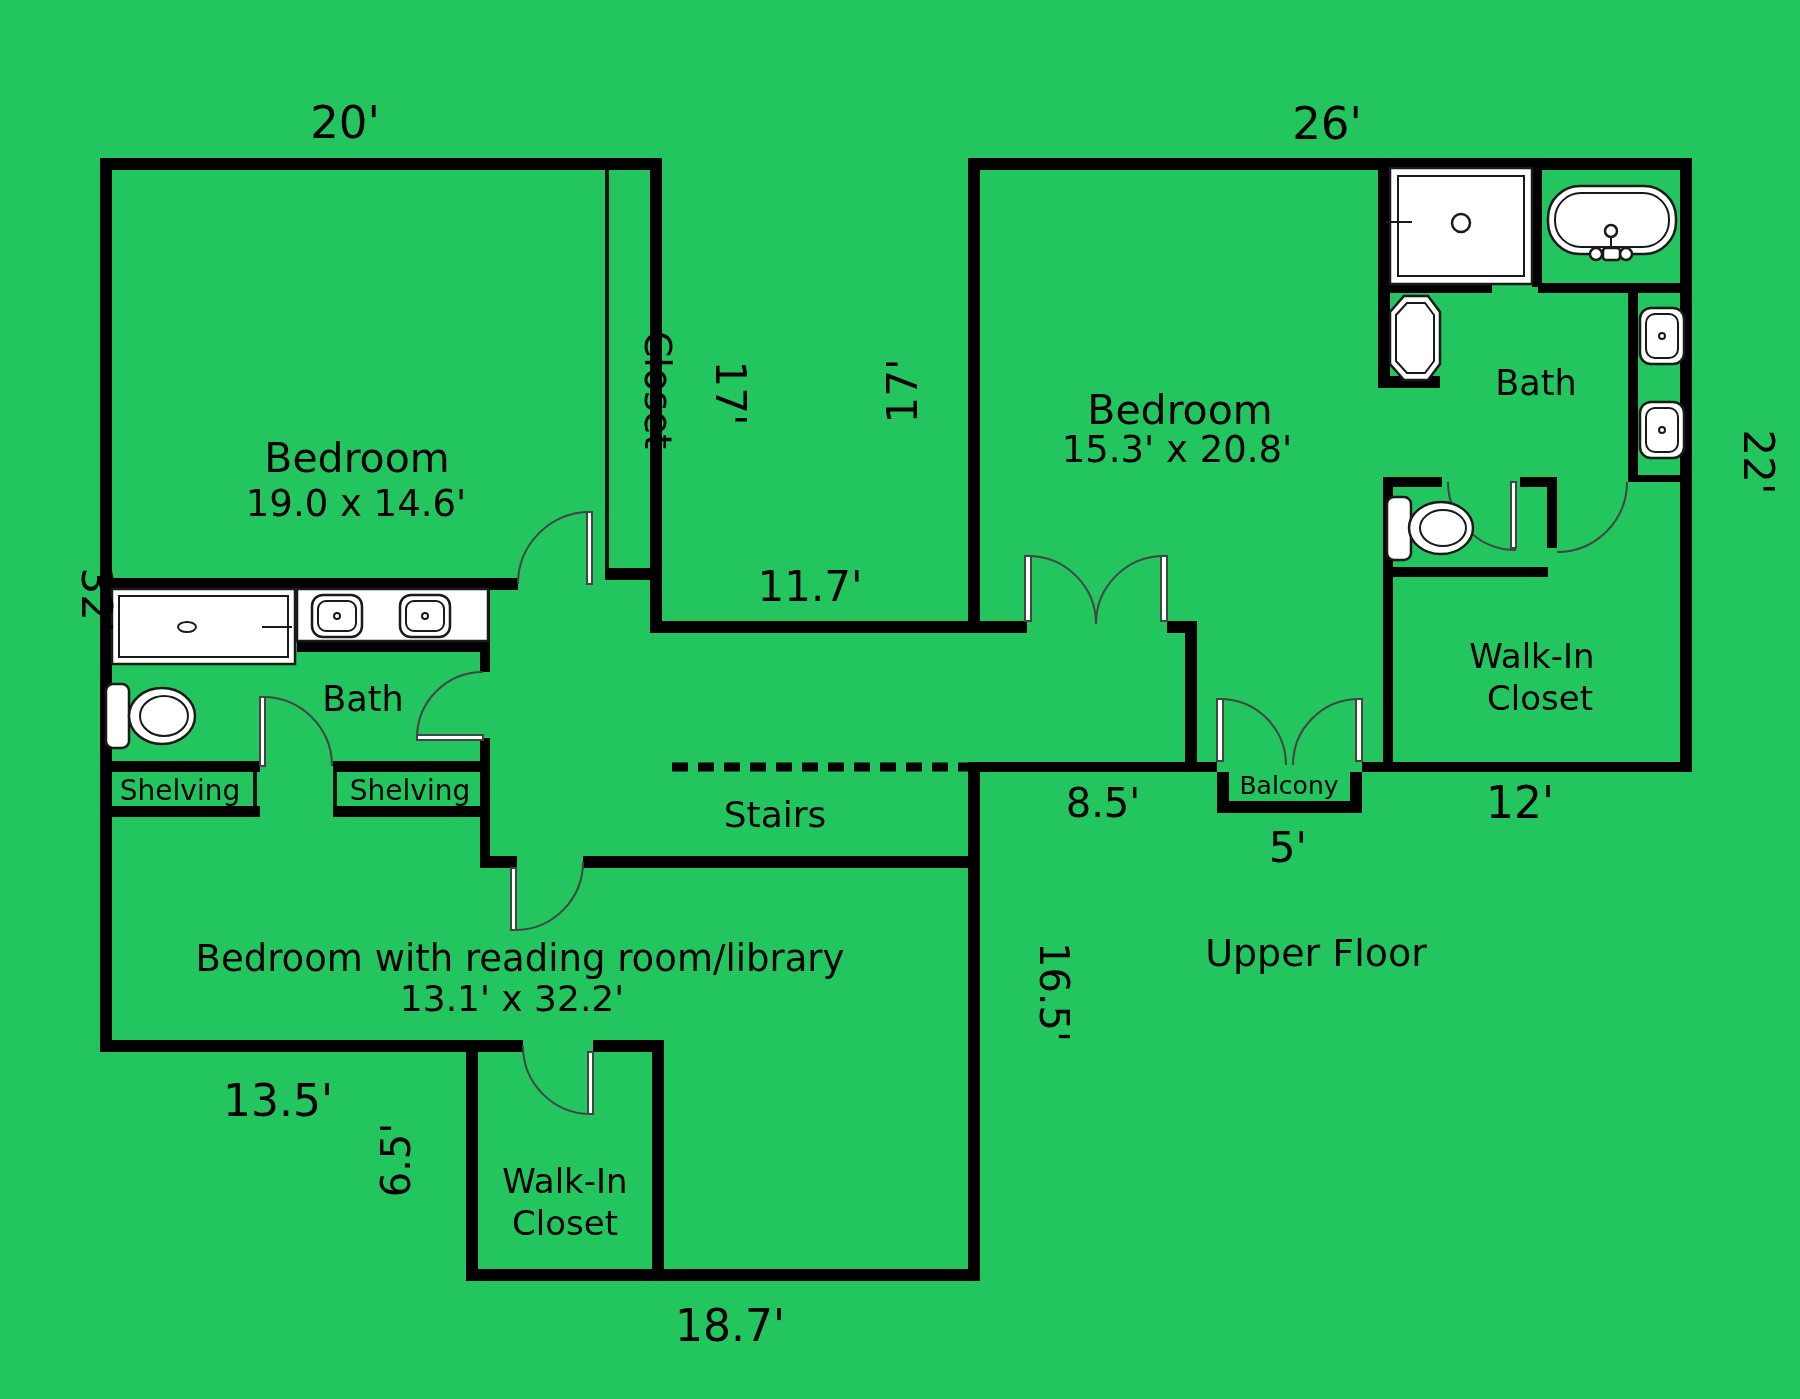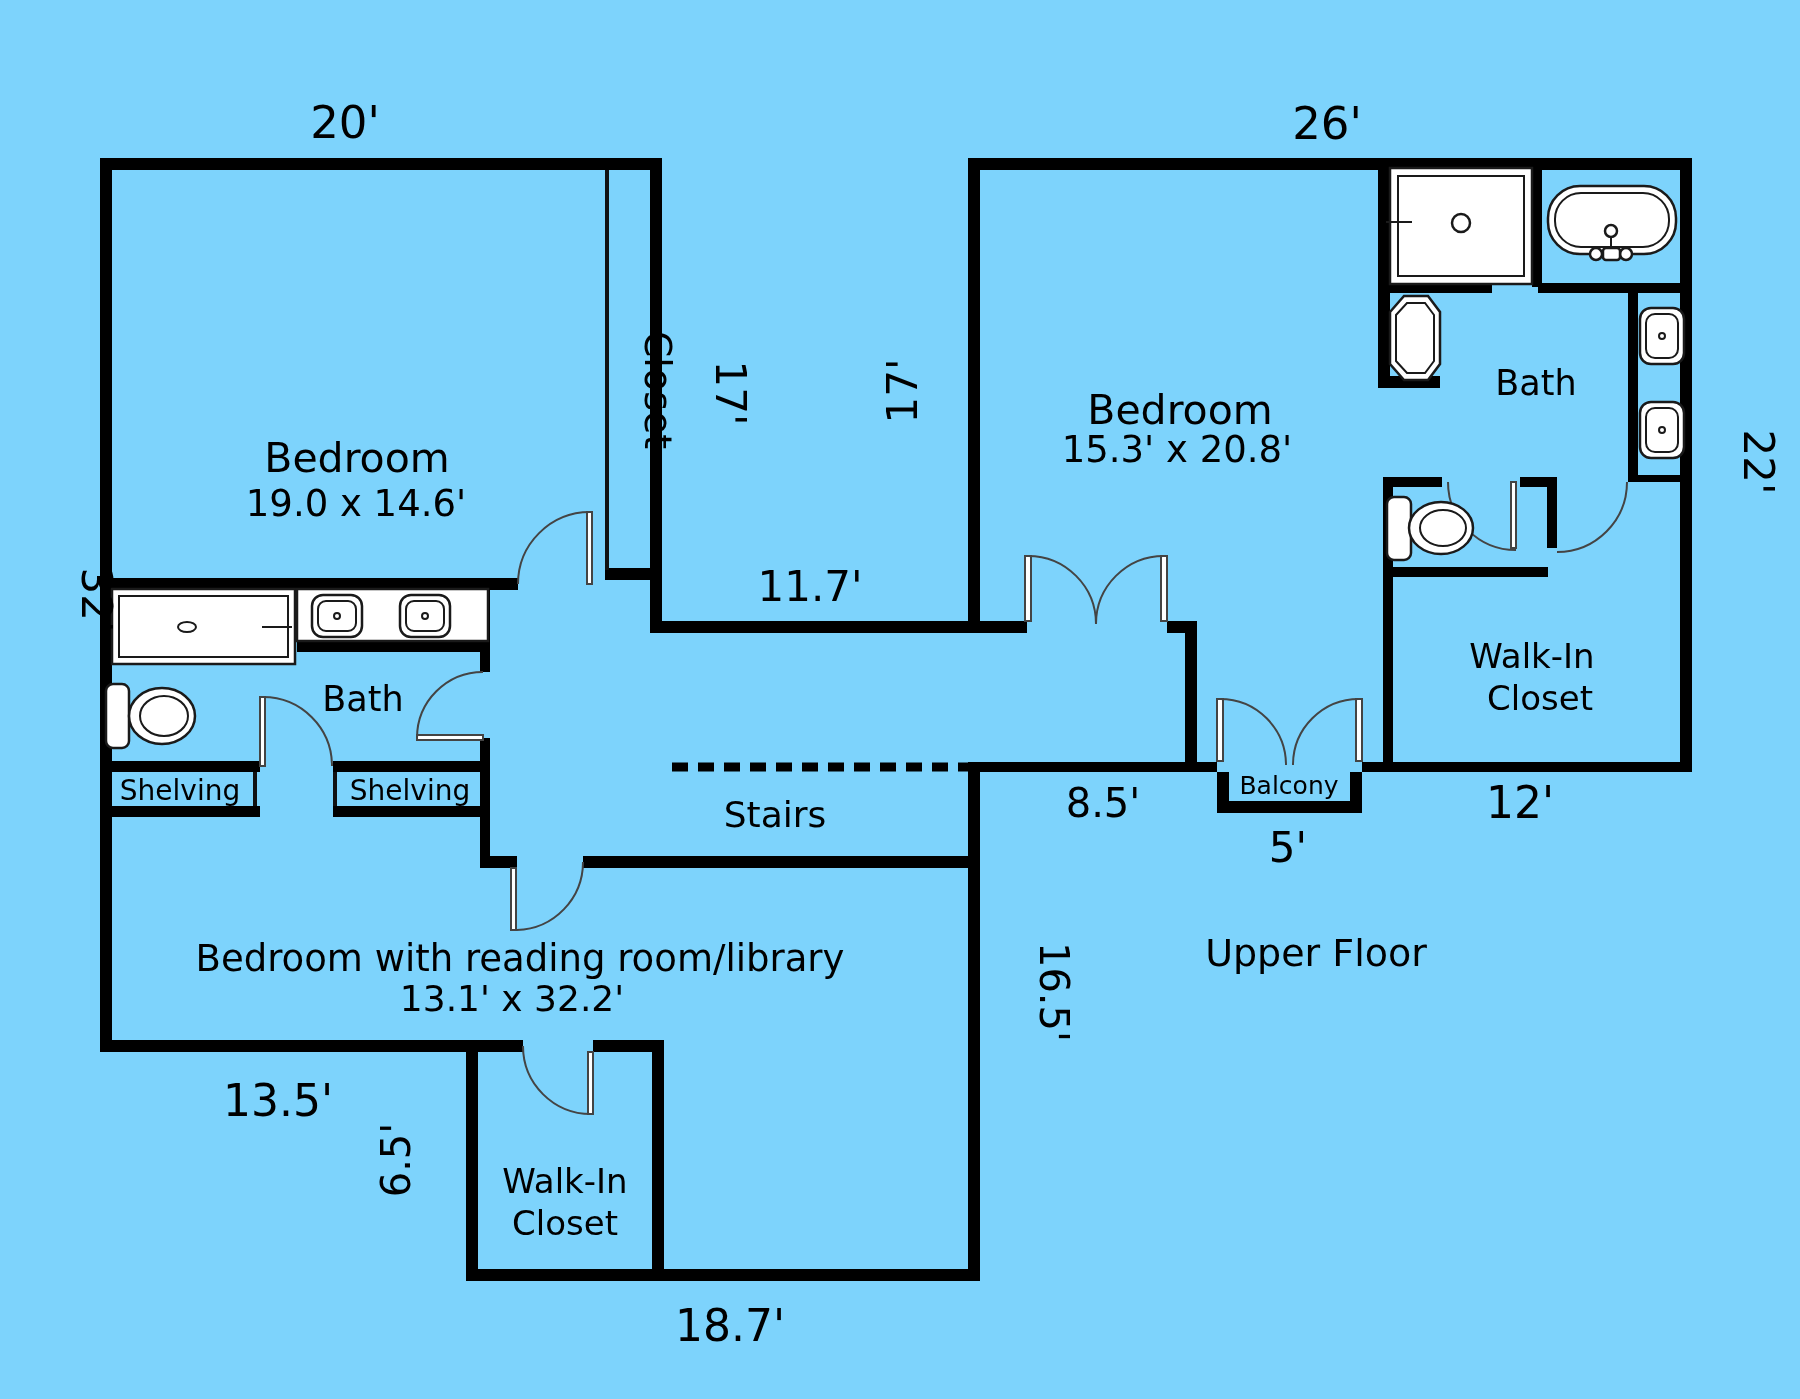--- a/index.html
+++ b/index.html
@@ -1,16 +1,16 @@
 <!DOCTYPE html>
 <html><head>
 <meta charset="utf-8">
 <style>
   html,body{margin:0;padding:0;background:#ffffff;}
-  .page{width:1800px;height:1399px;background:#7dd3fc;position:relative;font-family:"DejaVu Sans","Liberation Sans",sans-serif;}
+  .page{width:1800px;height:1399px;background:#22c55e;position:relative;font-family:"DejaVu Sans","Liberation Sans",sans-serif;}
   svg{display:block;}
   text{fill:#000000;font-family:"DejaVu Sans","Liberation Sans",sans-serif;}
   .wall{fill:#000000;stroke:none;}
   .hair{fill:none;stroke:#1a1a1a;stroke-width:2;}
   .fix{fill:#ffffff;stroke:#1a1a1a;stroke-width:2.5;}
   .arc{fill:none;stroke:#444444;stroke-width:2;}
   .leaf{fill:#ffffff;stroke:#444444;stroke-width:2;}
   .lbl{text-anchor:middle;}
 </style>
 </head>

